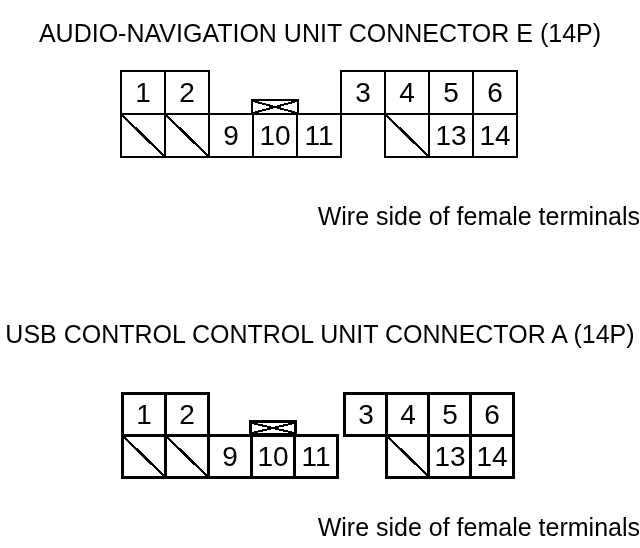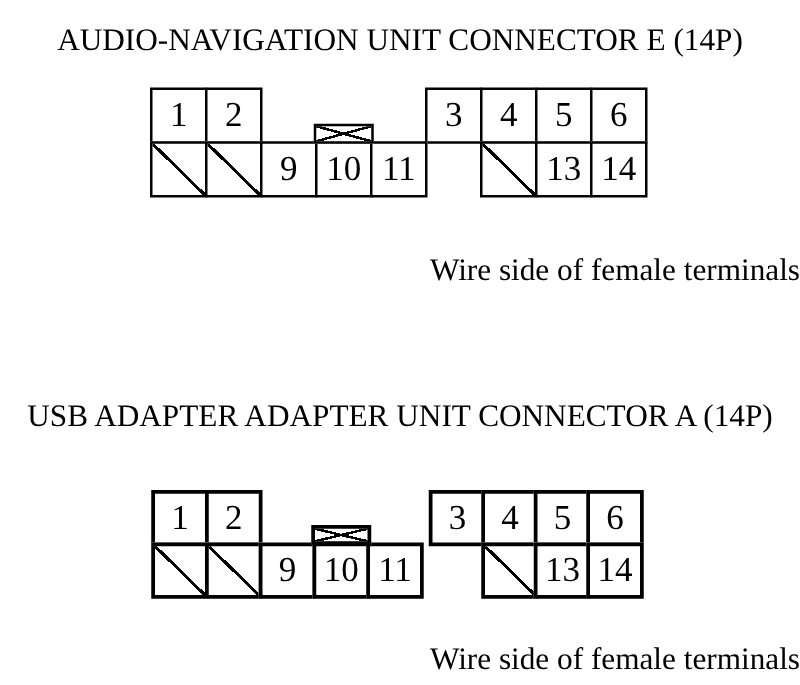--- a/index.html
+++ b/index.html
@@ -4,21 +4,21 @@
 <style>
   * { margin: 0; padding: 0; box-sizing: border-box; }
   html, body { background: #ffffff; }
   body {
     width: 640px; height: 548px;
     font-family: "Liberation Sans", "DejaVu Sans", sans-serif;
     color: #000000;
     position: relative;
     overflow: hidden;
   }
-  .page { position: absolute; left: 0; top: 0; width: 512px; height: 548px; background: #ffffff; font-family: Liberation Serif, serif; }
+  .page { position: absolute; left: 0; top: 0; width: 512px; height: 548px; background: #ffffff; }
 
   .conn-title {
     position: absolute; left: 0; width: 640px;
     text-align: center;
     font-size: 25px;
     line-height: 26px;
     white-space: nowrap;
     color: #000000;
   }
   .caption {
@@ -84,21 +84,21 @@
       <div class="cell" style="left: 252px; top: 113px; width: 46px; height: 45px; border-width: 2px;">10</div>
       <div class="cell" style="left: 296px; top: 113px; width: 46px; height: 45px; border-width: 2px;">11</div>
       <div class="cell blocked" style="left: 384px; top: 113px; width: 46px; height: 45px; border-width: 2px;"></div>
       <div class="cell" style="left: 428px; top: 113px; width: 46px; height: 45px; border-width: 2px;">13</div>
       <div class="cell" style="left: 472px; top: 113px; width: 46px; height: 45px; border-width: 2px;">14</div>
       <div class="key-tab" style="left: 251px; top: 99px; width: 48px; height: 16px; border-width: 2px;"></div>
     </div>
 
   <div class="caption" style="top: 203px;">Wire side of female terminals</div>
 
-  <div class="conn-title" style="top: 321px;">USB ADAPTER ADAPTER UNIT CONNECTOR A (14P)</div>
+  <div class="conn-title" style="top: 321px;">USB CONTROL CONTROL UNIT CONNECTOR A (14P)</div>
 
   <div class="diagram">
       <div class="cell" style="left: 121px; top: 392px; width: 46px; height: 45px; border-width: 3px;">1</div>
       <div class="cell" style="left: 164px; top: 392px; width: 46px; height: 45px; border-width: 3px;">2</div>
       <div class="cell" style="left: 343px; top: 392px; width: 46px; height: 45px; border-width: 3px;">3</div>
       <div class="cell" style="left: 385px; top: 392px; width: 46px; height: 45px; border-width: 3px;">4</div>
       <div class="cell" style="left: 427px; top: 392px; width: 46px; height: 45px; border-width: 3px;">5</div>
       <div class="cell" style="left: 469px; top: 392px; width: 46px; height: 45px; border-width: 3px;">6</div>
       <div class="cell blocked" style="left: 121px; top: 434px; width: 46px; height: 45px; border-width: 3px;"></div>
       <div class="cell blocked" style="left: 164px; top: 434px; width: 46px; height: 45px; border-width: 3px;"></div>

